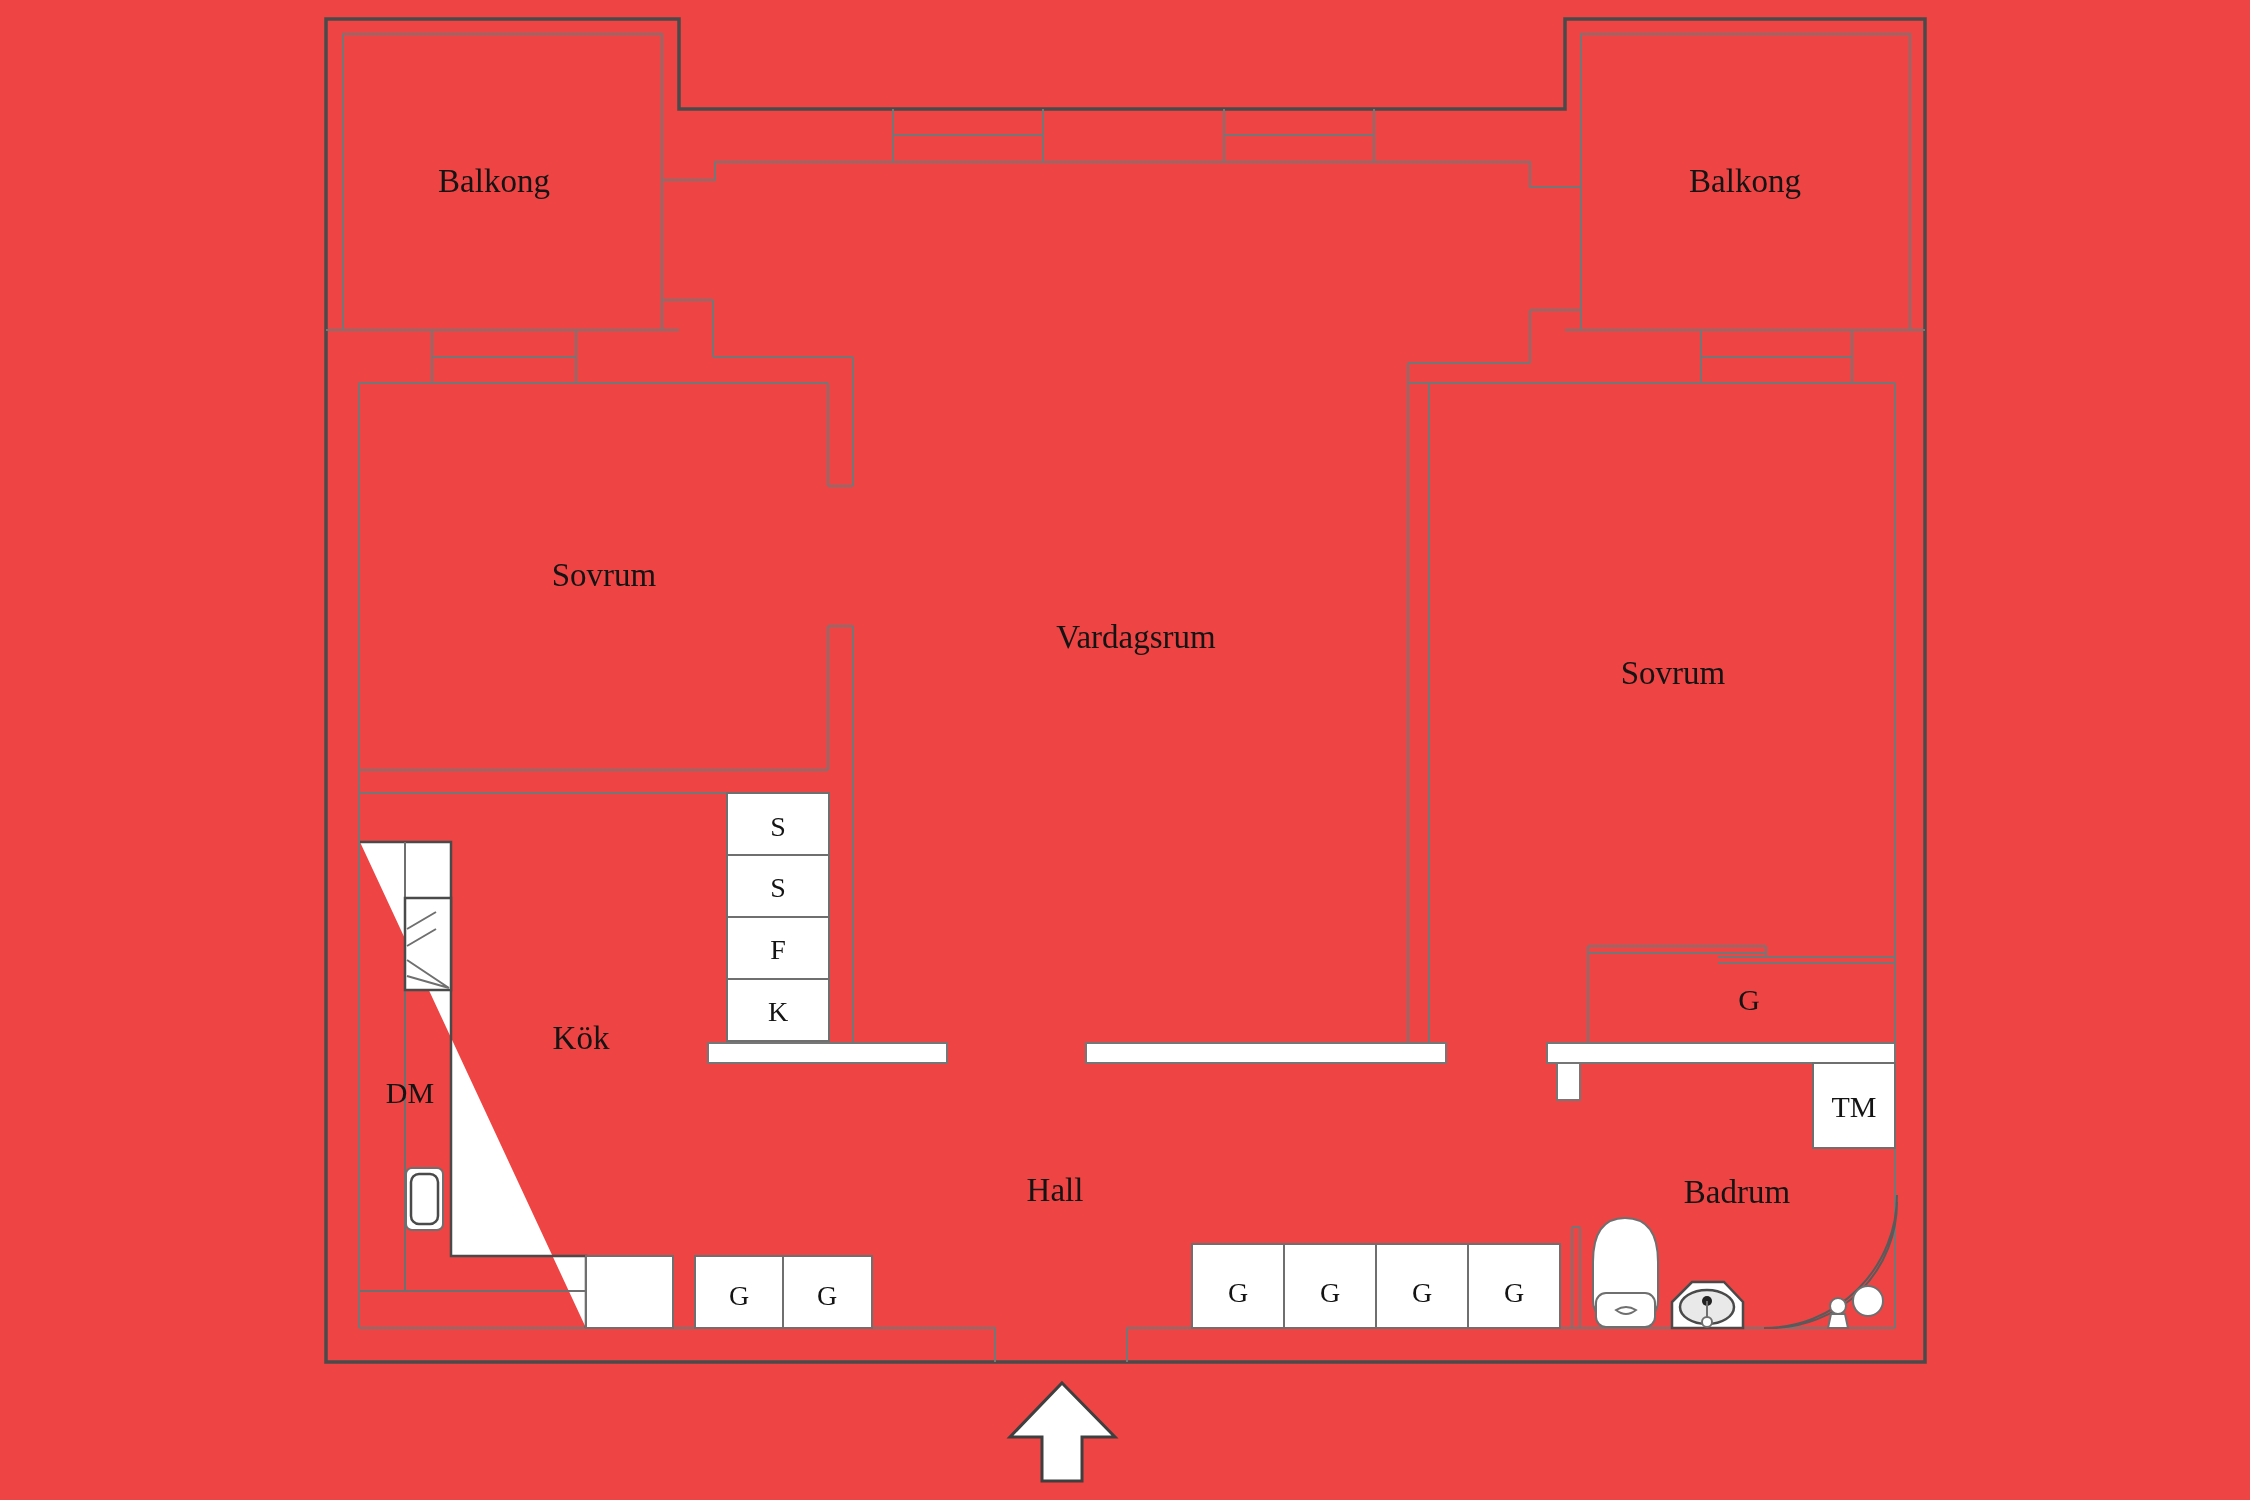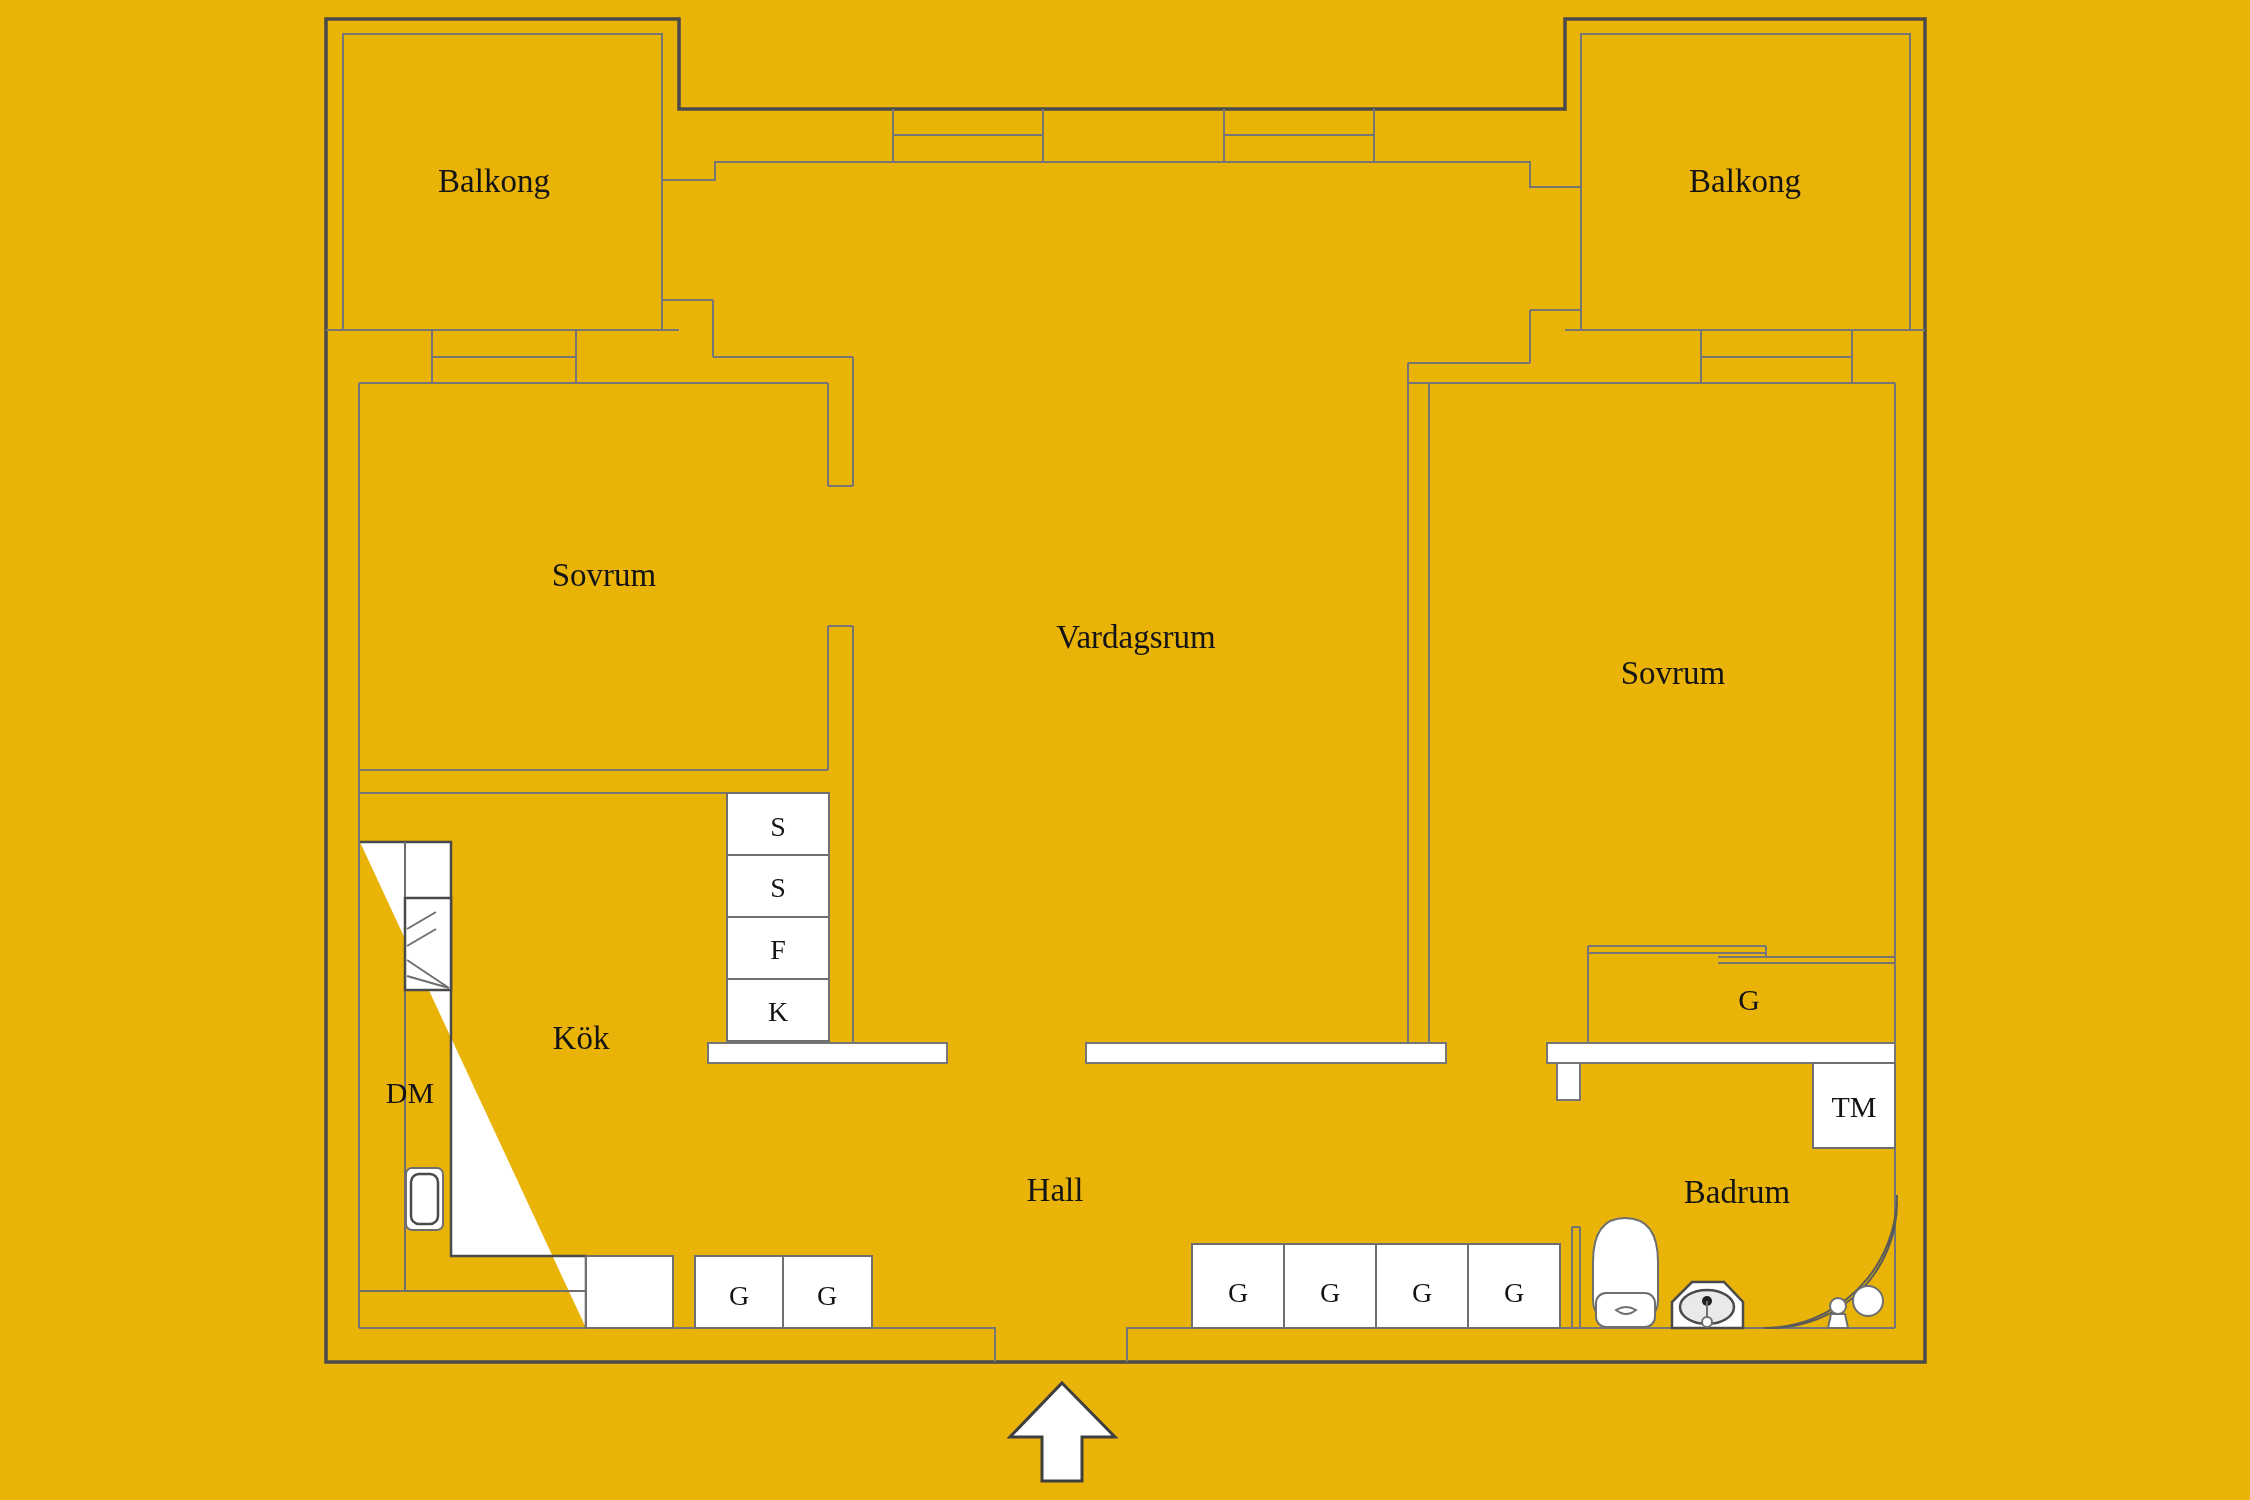--- a/index.html
+++ b/index.html
@@ -1,16 +1,16 @@
 <!DOCTYPE html>
 <html><head>
 <meta charset="utf-8">
 <style>
   html,body{margin:0;padding:0;background:#ffffff;}
-  .stage{position:relative;width:2250px;height:1500px;background:#eab308;overflow:hidden;}
+  .stage{position:relative;width:2250px;height:1500px;background:#ef4444;overflow:hidden;}
   svg{display:block;}
   .wall{stroke:#767676;stroke-width:2;fill:none;}
   .wall-outer{stroke:#4a4a4a;stroke-width:3.5;fill:none;}
   .bar{stroke:#767676;stroke-width:2;fill:#ffffff;}
   .fixture{stroke:#4a4a4a;stroke-width:2.5;fill:#ffffff;}
   .fixture-thin{stroke:#6f6f6f;stroke-width:2;fill:#ffffff;}
   .basin{stroke:#4a4a4a;stroke-width:2.5;fill:#e9e9e9;}
   .arc{stroke:#5a5a5a;stroke-width:2;fill:none;}
   .room-label{font-family:"Liberation Serif","DejaVu Serif",serif;font-size:33px;fill:#141414;text-anchor:middle;}
   .small-label{font-family:"Liberation Serif","DejaVu Serif",serif;font-size:30px;fill:#141414;text-anchor:middle;}

